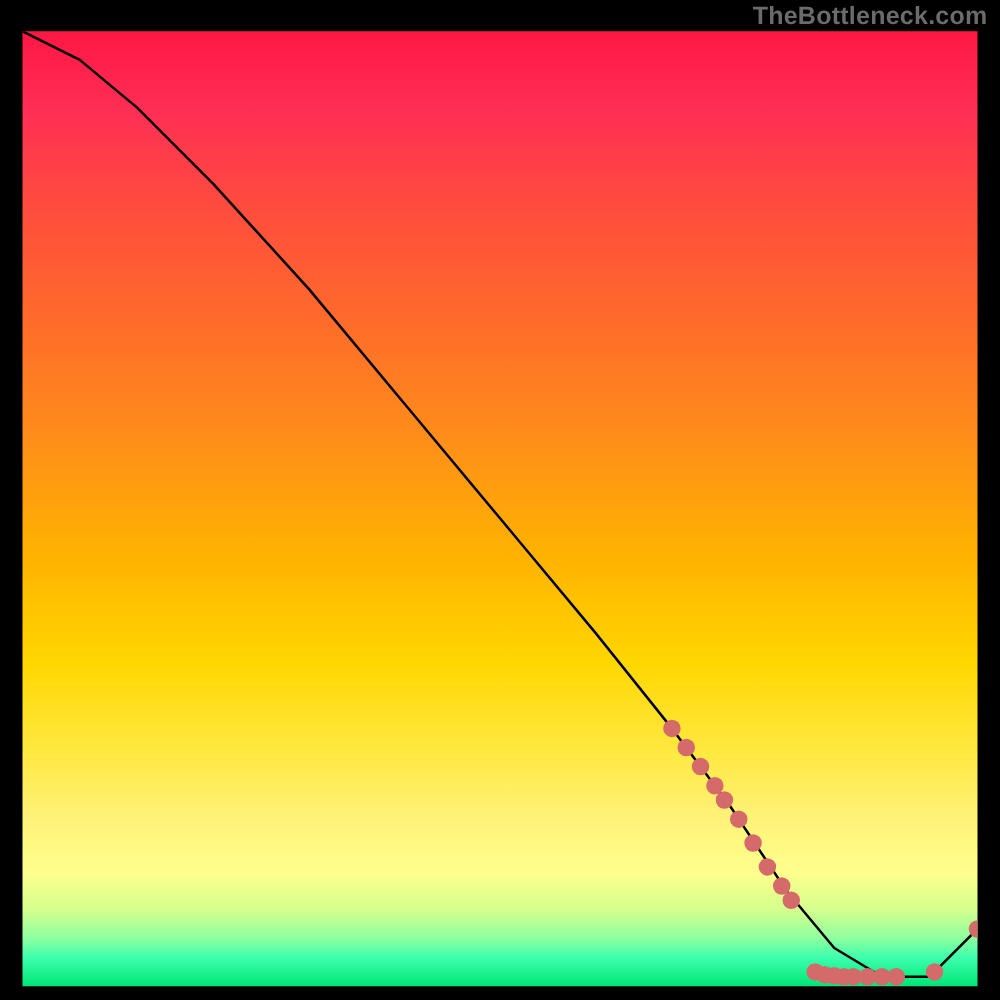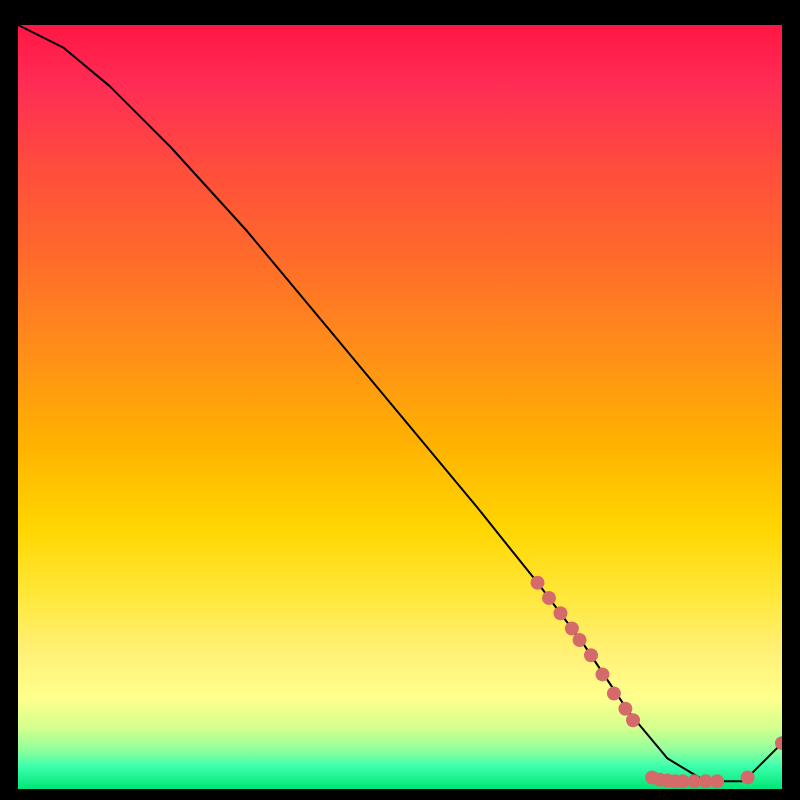--- a/index.html
+++ b/index.html
@@ -55,20 +55,21 @@
     left: 0;
     top: 0;
     width: 764px;
     height: 764px;
   }
 </style>
 </head>
 <body>
 
 <div class="frame">
+  <div class="watermark">TheBottleneck.com</div>
   <div class="plot-area">
     <svg class="curve" viewBox="0 0 764 764">
       <g id="curve-group">
           <path d="M0.00 0.00 L45.84 22.92 L91.68 61.12 L152.80 122.24 L229.20 206.28 L305.60 297.96 L382.00 389.64 L458.40 481.32 L519.52 557.72 L565.36 618.84 L611.20 687.60 L649.40 733.44 L687.60 756.36 L725.80 756.36 L764.00 718.16" fill="none" stroke="#000000" stroke-width="2" stroke-linejoin="round"></path>
         </g>
       <g id="marker-group">
           <circle cx="519.52" cy="557.72" r="7" fill="#d46a6a"></circle>
           <circle cx="530.98" cy="573.00" r="7" fill="#d46a6a"></circle>
           <circle cx="542.44" cy="588.28" r="7" fill="#d46a6a"></circle>
           <circle cx="553.90" cy="603.56" r="7" fill="#d46a6a"></circle>

